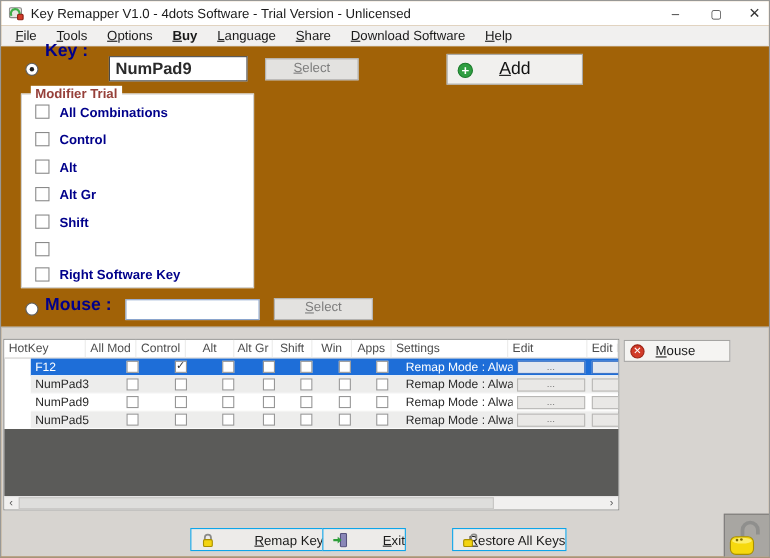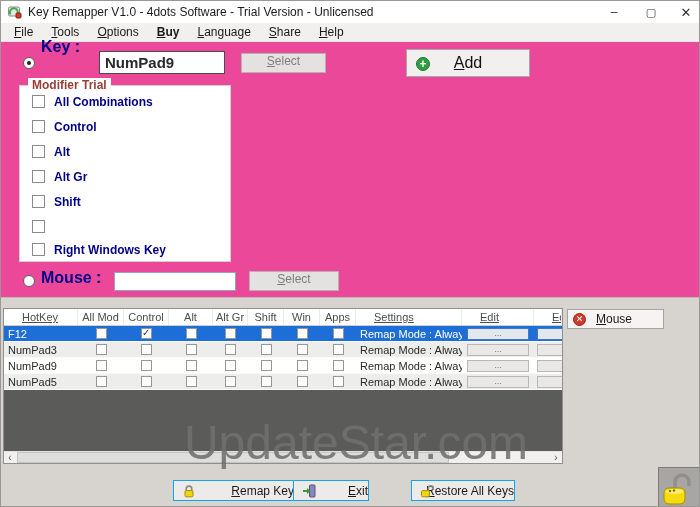--- a/index.html
+++ b/index.html
@@ -1,19 +1,19 @@
 <!DOCTYPE html>
 <html><head>
 <meta charset="utf-8">
 <style>
   * { margin:0; padding:0; box-sizing:border-box; }
   html,body { background:#cfcecc; }
   body { font-family:"Liberation Sans","DejaVu Sans",sans-serif; }
   .window {
-    position:relative; width:700px; height:507px; background:#ec4899;
+    position:relative; width:700px; height:507px; background:#a16207;
     border:1px solid #989896; overflow:hidden;
   }
   
   .titlebar { position:absolute; left:0; top:0; width:700px; height:22px; background:#ffffff; }
   .app-icon { position:absolute; left:7px; top:4px; width:14px; height:14px; }
   .title-text { position:absolute; left:27px; top:4px; font-size:12px; color:#1b1b1b; white-space:nowrap; }
   .winbtn { position:absolute; top:0; width:30px; height:22px; display:flex; align-items:center; justify-content:center;
             font-size:12px; color:#333; cursor:default; }
   .winbtn.min { left:598px; }
   .winbtn.max { left:635px; font-size:11px; }
@@ -51,23 +51,23 @@
   .checkbox { width:13px; height:13px; border:1px solid #8a8a8a; background:#fff; position:relative; flex:none; }
   .mod-label { font-size:12px; font-weight:bold; color:#00008b; white-space:nowrap; }
   
   .lower-panel { position:absolute; left:0; top:296px; width:700px; height:211px; background:#d7d4d0; border-top:1px solid #bbb9b5; }
   
   .grid { position:absolute; left:2px; top:10px; width:560px; height:156px; border:1px solid #8f8f8d;
           background:#fff; display:flex; flex-direction:column; }
   .g-header { display:flex; height:17px; background:#fff; border-bottom:1px solid #cfcecc; }
   .g-header .hcell { font-size:11px; color:#4d4d4d; display:flex; align-items:center; overflow:hidden; white-space:nowrap;
                      border-right:1px solid #ebebea; }
-  .hcell.text { padding-left:18px;text-decoration:underline; }
+  .hcell.text { padding-left:4px; }
   .hcell.center { justify-content:center; }
-  .g-row { display:flex; height:16px; border-bottom:1px solid #fbfbfa; background:#ededec; }
+  .g-row { display:flex; height:16px; border-bottom:1px solid #fbfbfa; background:#ededec;margin-left:24px; }
   .g-row.white { background:#ffffff; }
   .g-row.selected { background:#1e6ed8; }
   .g-row .cell { display:flex; align-items:center; overflow:hidden; white-space:nowrap; }
   .cell.text { padding-left:4px; font-size:11px; color:#2a2a2a; }
   .g-row.selected .cell.text { color:#ffffff; }
   .cell.cb { justify-content:center; }
   .gcb { width:11px; height:11px; background:#fff; border:1px solid #979797; position:relative; }
   .gcb.checked::after { content:"✓"; position:absolute; left:0px; top:-2px; font-size:10px; color:#333; }
   .w-hotkey{width:74px} .w-cb1{width:46px} .w-cb2{width:45px} .w-cb3{width:44px} .w-cb4{width:35px}
   .w-cb5{width:36px} .w-cb6{width:36px} .w-cb7{width:36px} .w-set{width:106px} .w-edit{width:72px}
@@ -122,20 +122,21 @@
     <span class="winbtn close">✕</span>
   </div>
 
   <div class="menubar">
     <span class="menu-item"><span class="mn">File</span></span>
     <span class="menu-item"><span class="mn">Tools</span></span>
     <span class="menu-item"><span class="mn">Options</span></span>
     <span class="menu-item bold"><span class="mn">Buy</span></span>
     <span class="menu-item"><span class="mn">Language</span></span>
     <span class="menu-item"><span class="mn">Share</span></span>
+    <span class="menu-item"><span class="mn">Download Software</span></span>
     <span class="menu-item"><span class="mn">Help</span></span>
   </div>
 
   <span class="radio checked" style="left:22px; top:56px;"></span>
   <span class="navy-label" style="left:40px; top:37px;">Key :</span>
   <input class="key-input" value="NumPad9" style="">
   <div class="select-btn s1">
       <span class="mn">Select</span>
     </div>
   <div class="add-btn">
@@ -163,21 +164,21 @@
     </div>
     <div class="mod-row" style="top:108px;">
       <span class="checkbox"></span>
       <span class="mod-label">Shift</span>
     </div>
     <div class="mod-row" style="top:133px;">
       <span class="checkbox"></span>
     </div>
     <div class="mod-row" style="top:156px;">
       <span class="checkbox"></span>
-      <span class="mod-label">Right Windows Key</span>
+      <span class="mod-label">Right Software Key</span>
     </div>
   </div>
 
   <span class="radio" style="left:22px; top:274px;"></span>
   <span class="navy-label" style="left:40px; top:268px;">Mouse :</span>
   <input class="mouse-input" value="" style="">
   <div class="select-btn s2">
       <span class="mn">Select</span>
     </div>
 
@@ -366,16 +367,15 @@
     <div class="lock-tile">
       <svg width="36" height="38" viewBox="0 0 36 38">
         <path d="M14 19 v-7 a7 7 0 0 1 14 0 v4" fill="none" stroke="#8f8f8d" stroke-width="3.4"></path>
         <rect x="3" y="18" width="21" height="16" rx="5" fill="#f6d90e" stroke="#a98f00"></rect>
         <ellipse cx="13.5" cy="21.5" rx="9" ry="2.6" fill="#fdf076" opacity="0.9"></ellipse>
         <circle cx="9" cy="21" r="1.2" fill="#7c6a00"></circle>
         <circle cx="13" cy="20.5" r="1.2" fill="#7c6a00"></circle>
       </svg>
     </div>
 
-    <div class="watermark">UpdateStar.com</div>
   </div>
 
 </div>
 
 </body></html>

